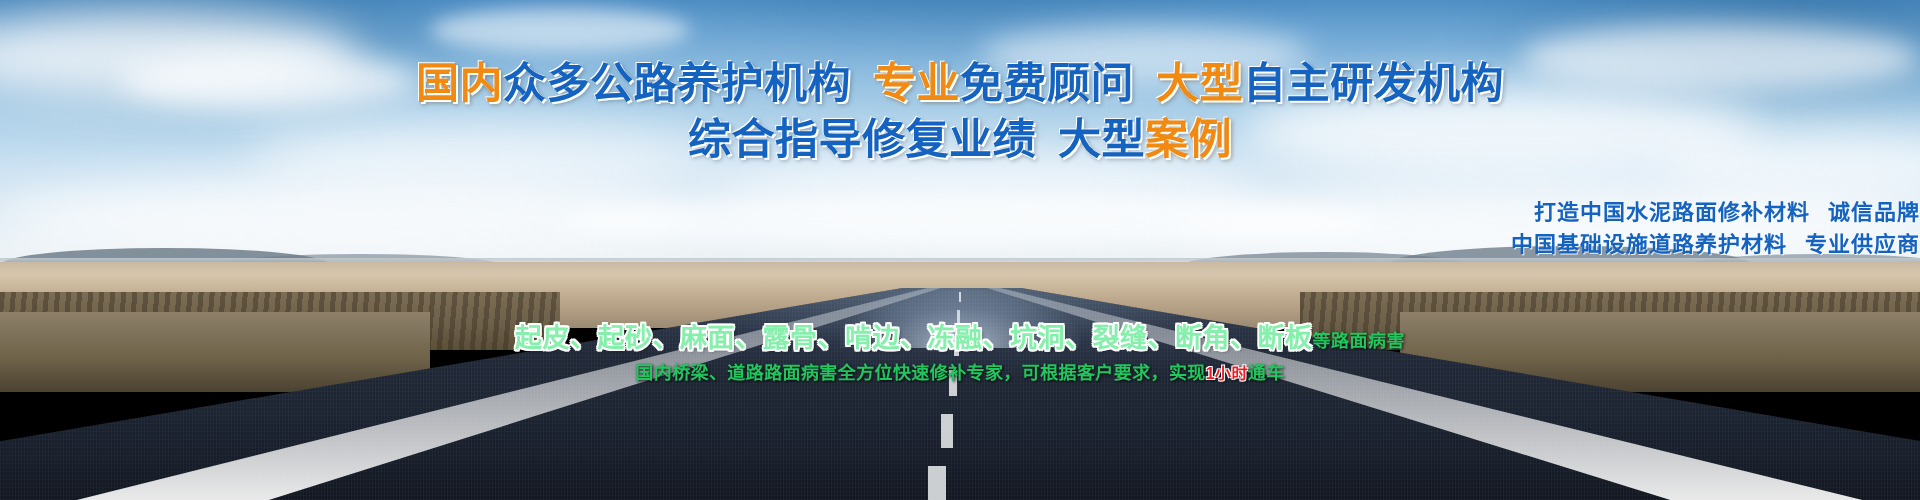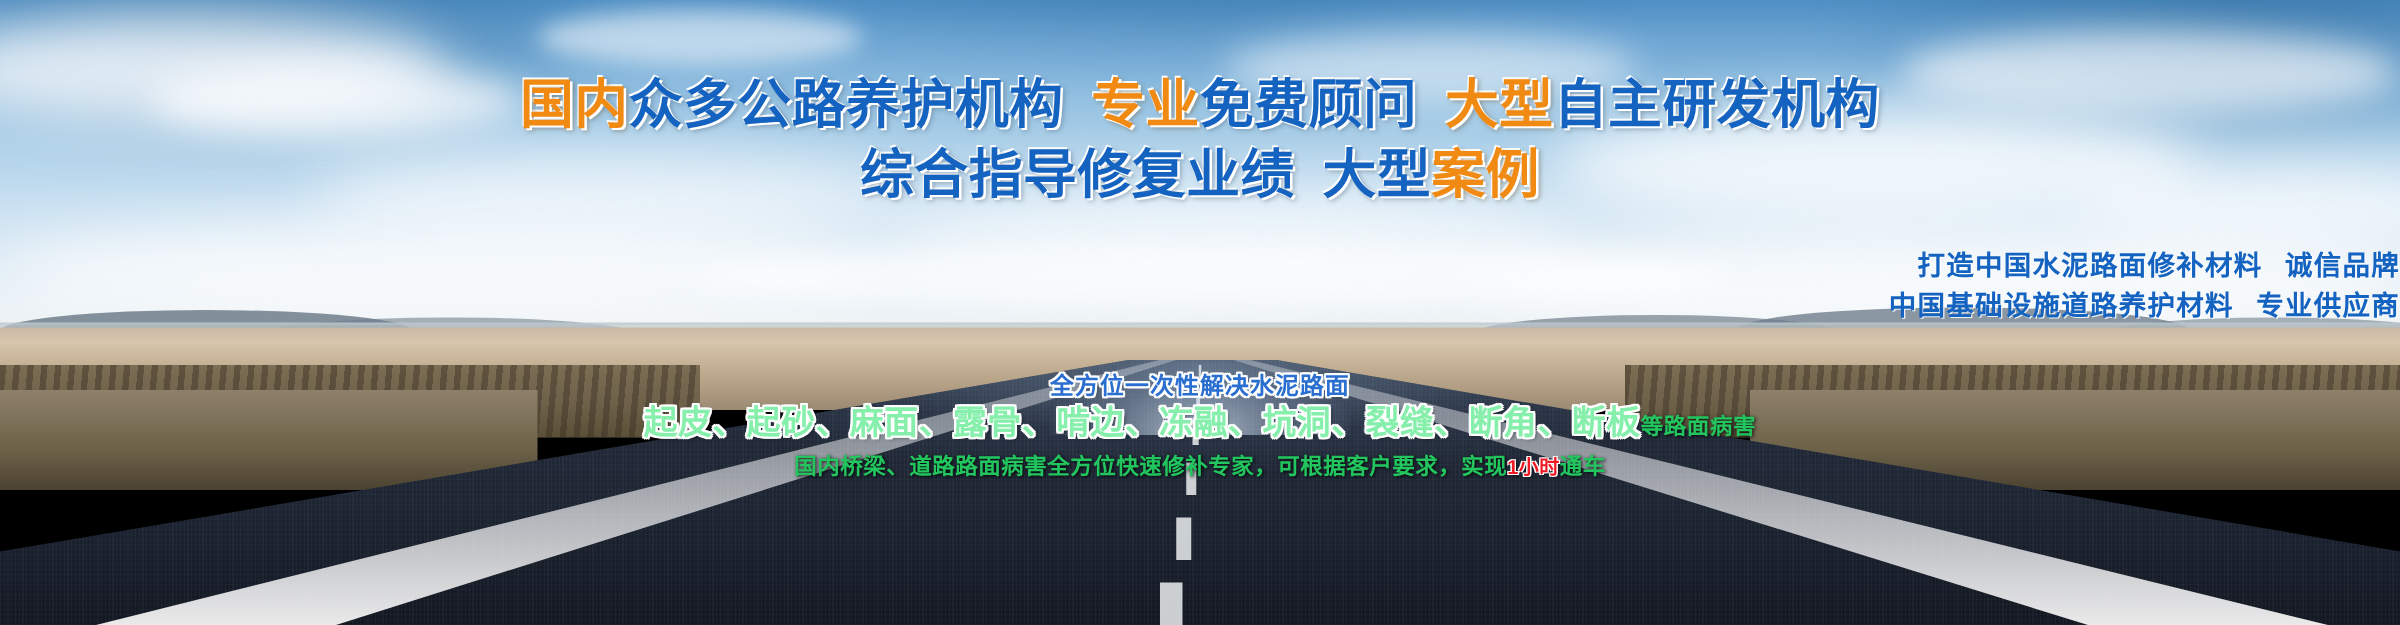--- a/index.html
+++ b/index.html
@@ -232,21 +232,20 @@
       <span class="hl-blue">综合指导修复业绩</span><span class="gap"></span><span class="hl-blue">大型</span><span class="hl-orange">案例</span>
     </div>
 
     <div class="subtitle st1">
       <span>打造中国水泥路面修补材料</span><span class="sgap"></span><span>诚信品牌</span>
     </div>
     <div class="subtitle st2">
       <span>中国基础设施道路养护材料</span><span class="sgap"></span><span>专业供应商</span>
     </div>
 
-    <div class="roadline rl1">全方位一次性解决水泥路面</div>
 
     <div class="roadline rl2">
       <span class="dis">起皮、起砂、麻面、露骨、啃边、冻融、坑洞、裂缝、断角、断板</span><span class="dis-tail">等路面病害</span>
     </div>
 
     <div class="roadline rl3">
       <span class="w">国内桥梁、道路路面病害全方位快速修补专家，可根据客户要求，实现</span><span class="red">1小时</span><span class="w">通车</span>
     </div>
 
   </div>

